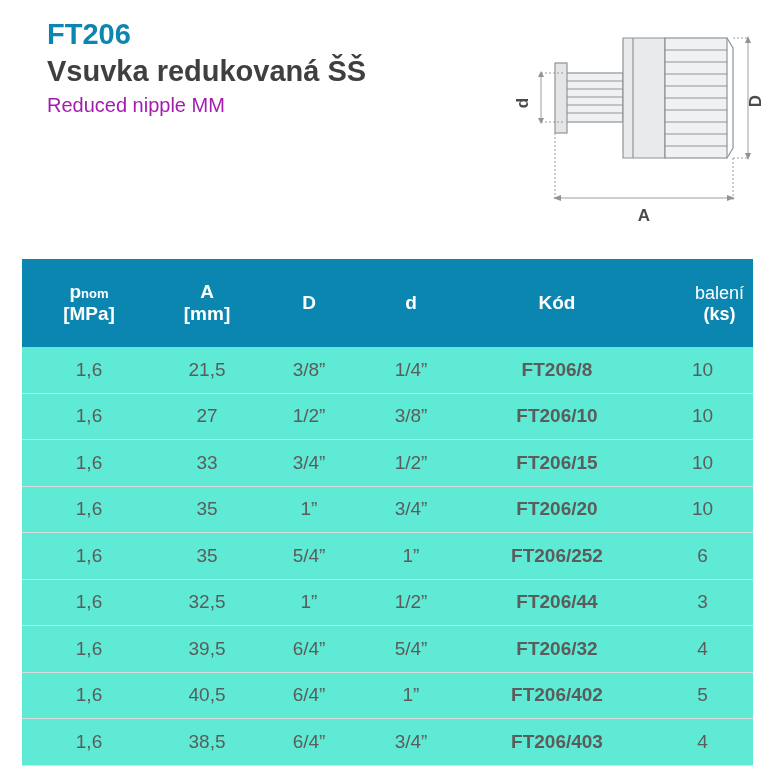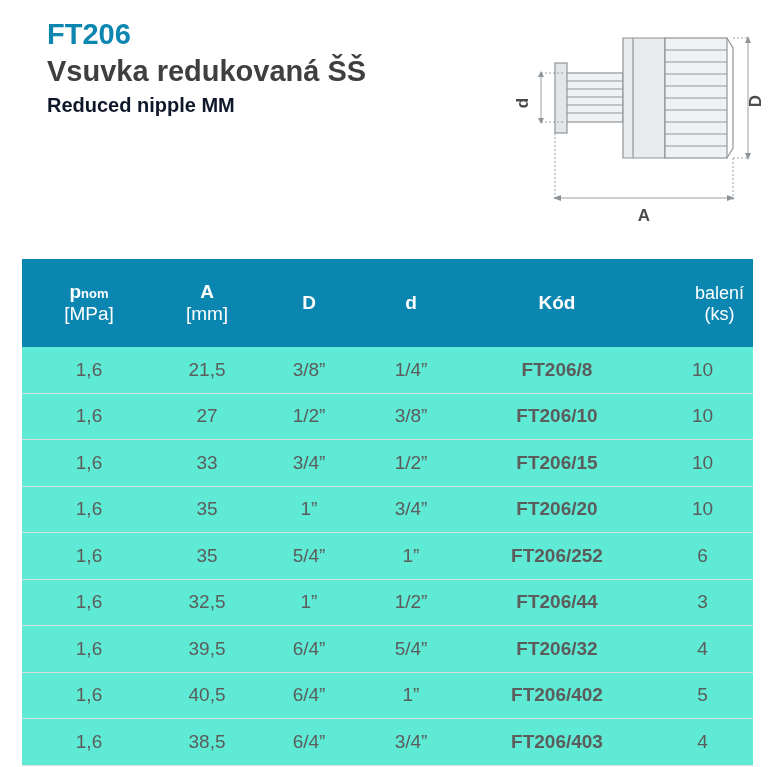--- a/index.html
+++ b/index.html
@@ -37,22 +37,22 @@
   }
   .product-title {
     font-size: 29px;
     font-weight: bold;
     color: #3f3f3f;
     line-height: 1.15;
     margin-top: 4px;
   }
   .product-subtitle {
     font-size: 20px;
-    font-weight: bold;
-    color: #0f172a;
+    font-weight: normal;
+    color: #a21caf;
     line-height: 1.2;
     margin-top: 4px;
   }
 
   
   .drawing {
     position: absolute;
     left: 505px;
     top: 8px;
     width: 262px;
@@ -77,21 +77,21 @@
     font-size: 19px;
     font-weight: bold;
     height: 88px;
     vertical-align: middle;
     text-align: center;
     padding: 0;
     border: none;
   }
   table.spec thead th .sub {
     display: block;
-    font-weight: normal;
+    font-weight: bold;
   }
   .hdr-pnom .big {
     font-size: 19px;
   }
   .hdr-pnom .subscript {
     font-size: 13px;
     vertical-align: baseline;
   }
   .hdr-balen {
     font-weight: normal !important;

